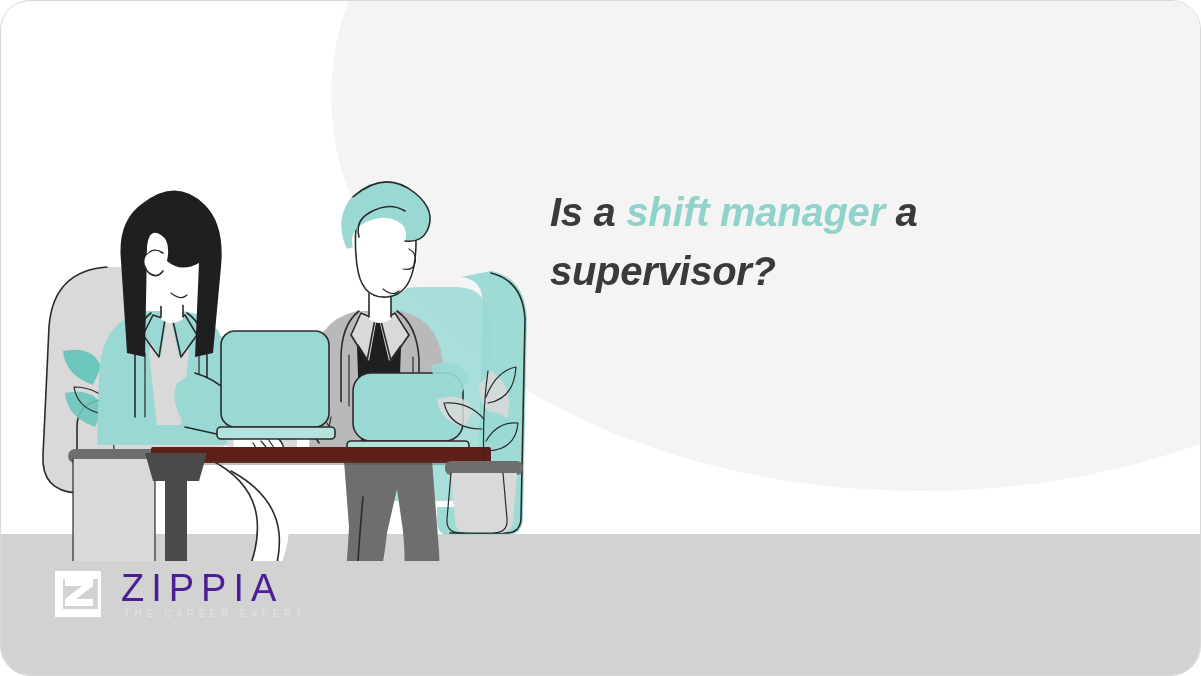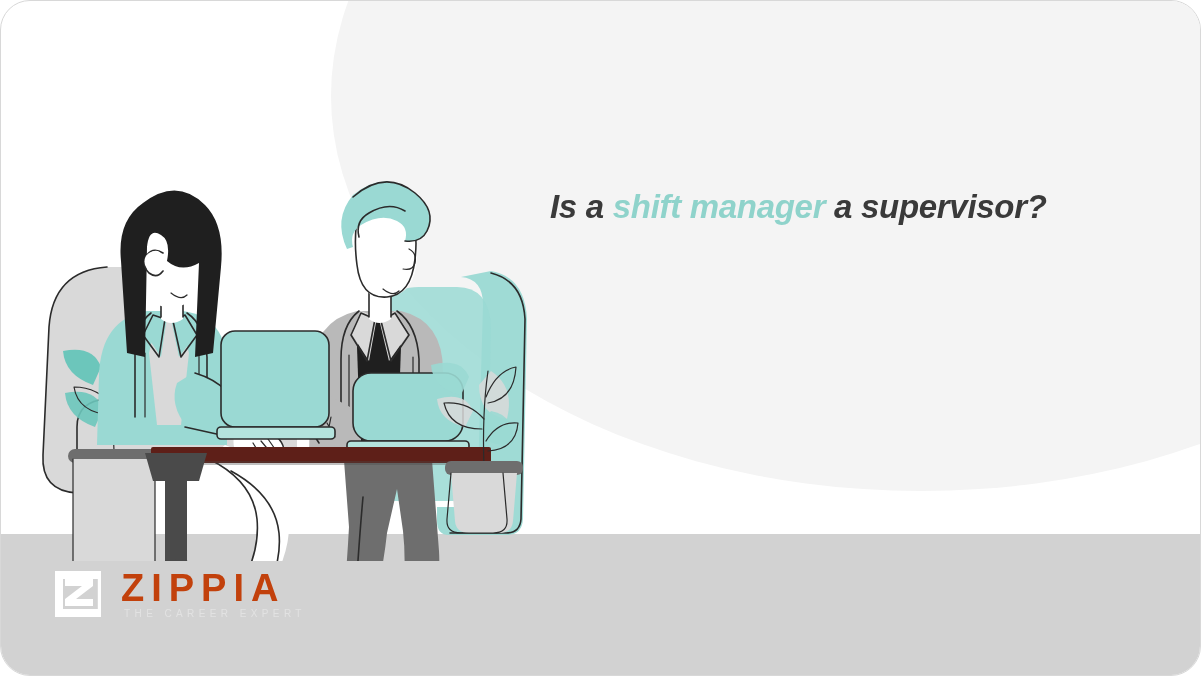--- a/index.html
+++ b/index.html
@@ -46,21 +46,21 @@
     bottom: 0;
     background: #d2d2d2;
   }
 
   
   .headline {
     position: absolute;
     left: 549px;
     top: 182px;
     width: 600px;
-    font-size: 33px;
+    font-size: 40px;
     line-height: 1.48;
     font-weight: 700;
     font-style: italic;
     color: #3a3a3a;
     letter-spacing: -0.3px;
   }
   .headline .accent { color: #8fd3cb; }
 
   
   .logo {
@@ -76,23 +76,23 @@
     height: 50px;
     position: relative;
   }
   .logo-text-wrap {
     display: flex;
     flex-direction: column;
     gap: 2px;
   }
   .logo-word {
     font-size: 38px;
-    font-weight: 700;
+    font-weight: 400;
     letter-spacing: 7px;
-    color: #c2410c;
+    color: #4c1d95;
     line-height: 1;
   }
   .logo-tag {
     font-size: 10px;
     letter-spacing: 4.4px;
     color: #e2e2e2;
     line-height: 1;
     padding-left: 3px;
   }
 

